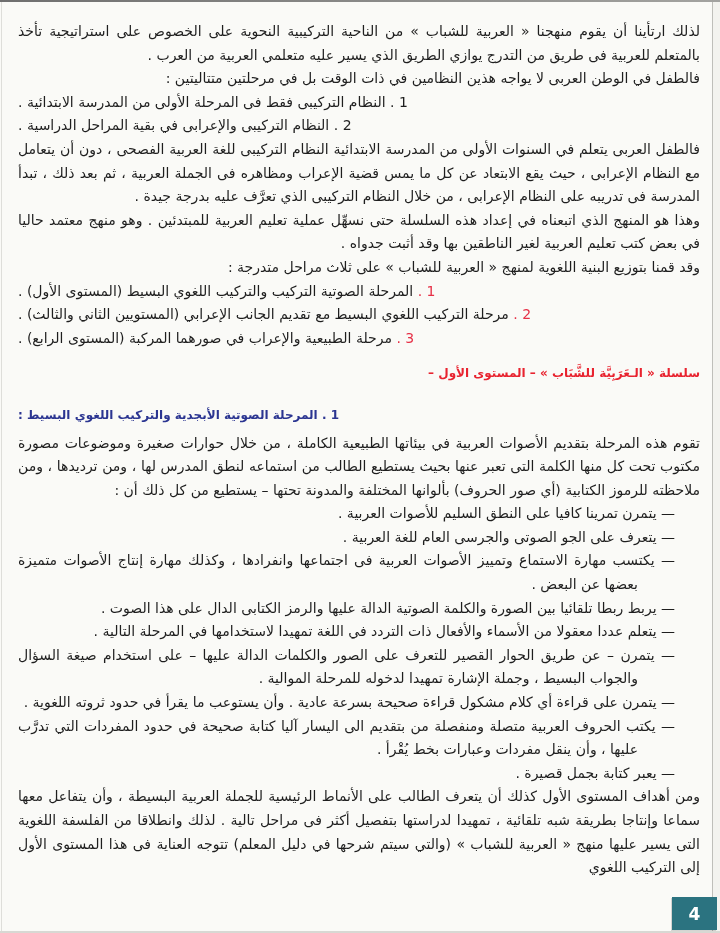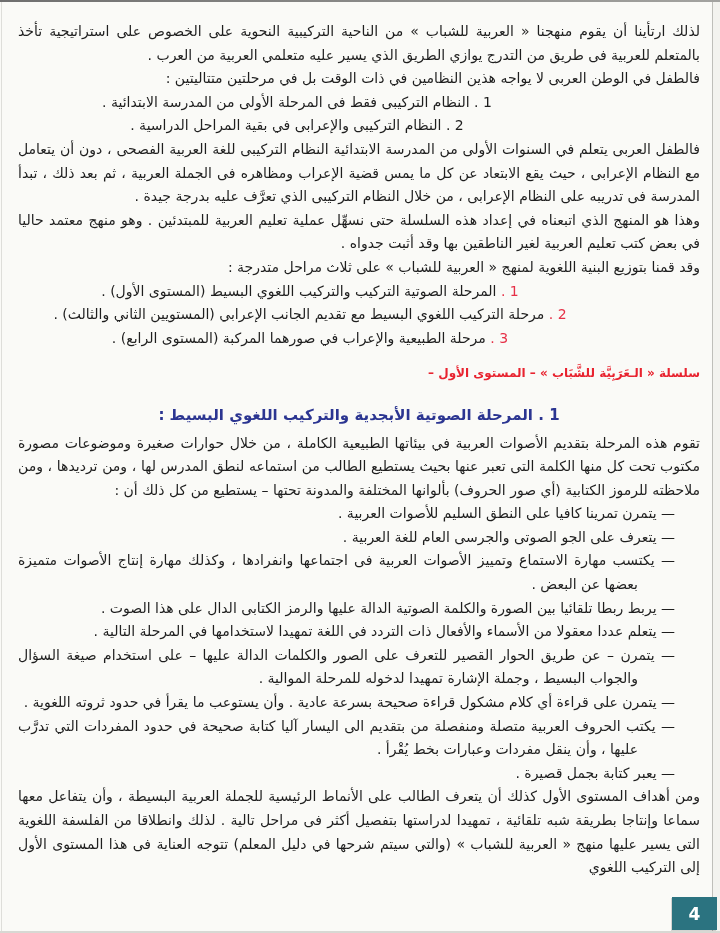--- a/index.html
+++ b/index.html
@@ -25,37 +25,37 @@
   .content {
     position: absolute;
     top: 20px; right: 20px; left: 18px;
     direction: rtl;
     text-align: justify;
     font-size: 14px;
     line-height: 23.6px;
   }
   .content p { margin: 0; }
 
-  .numlist .numitem { text-align: center; }
+  .numlist .numitem { text-align: left; }
   .black-list .numitem { padding-right: 124px; }
   .red-list   .numitem { padding-right: 98px; }
   .red-list .num { color: #e63047; }
 
   .series-heading {
     color: #e8232f;
     font-size: 12px;
     font-weight: bold;
     text-align: right;
     margin: 12px 0 18px 0;
   }
   .section-heading {
     color: #2b3591;
-    font-size: 15px;
+    font-size: 12px;
     font-weight: bold;
-    text-align: center;
+    text-align: left;
     margin: 0 0 4px 0;
   }
 
   .dash-item {
     padding-right: 62px;
     text-indent: -37px; 
   }
 
   .page-num-box {
     position: absolute;

